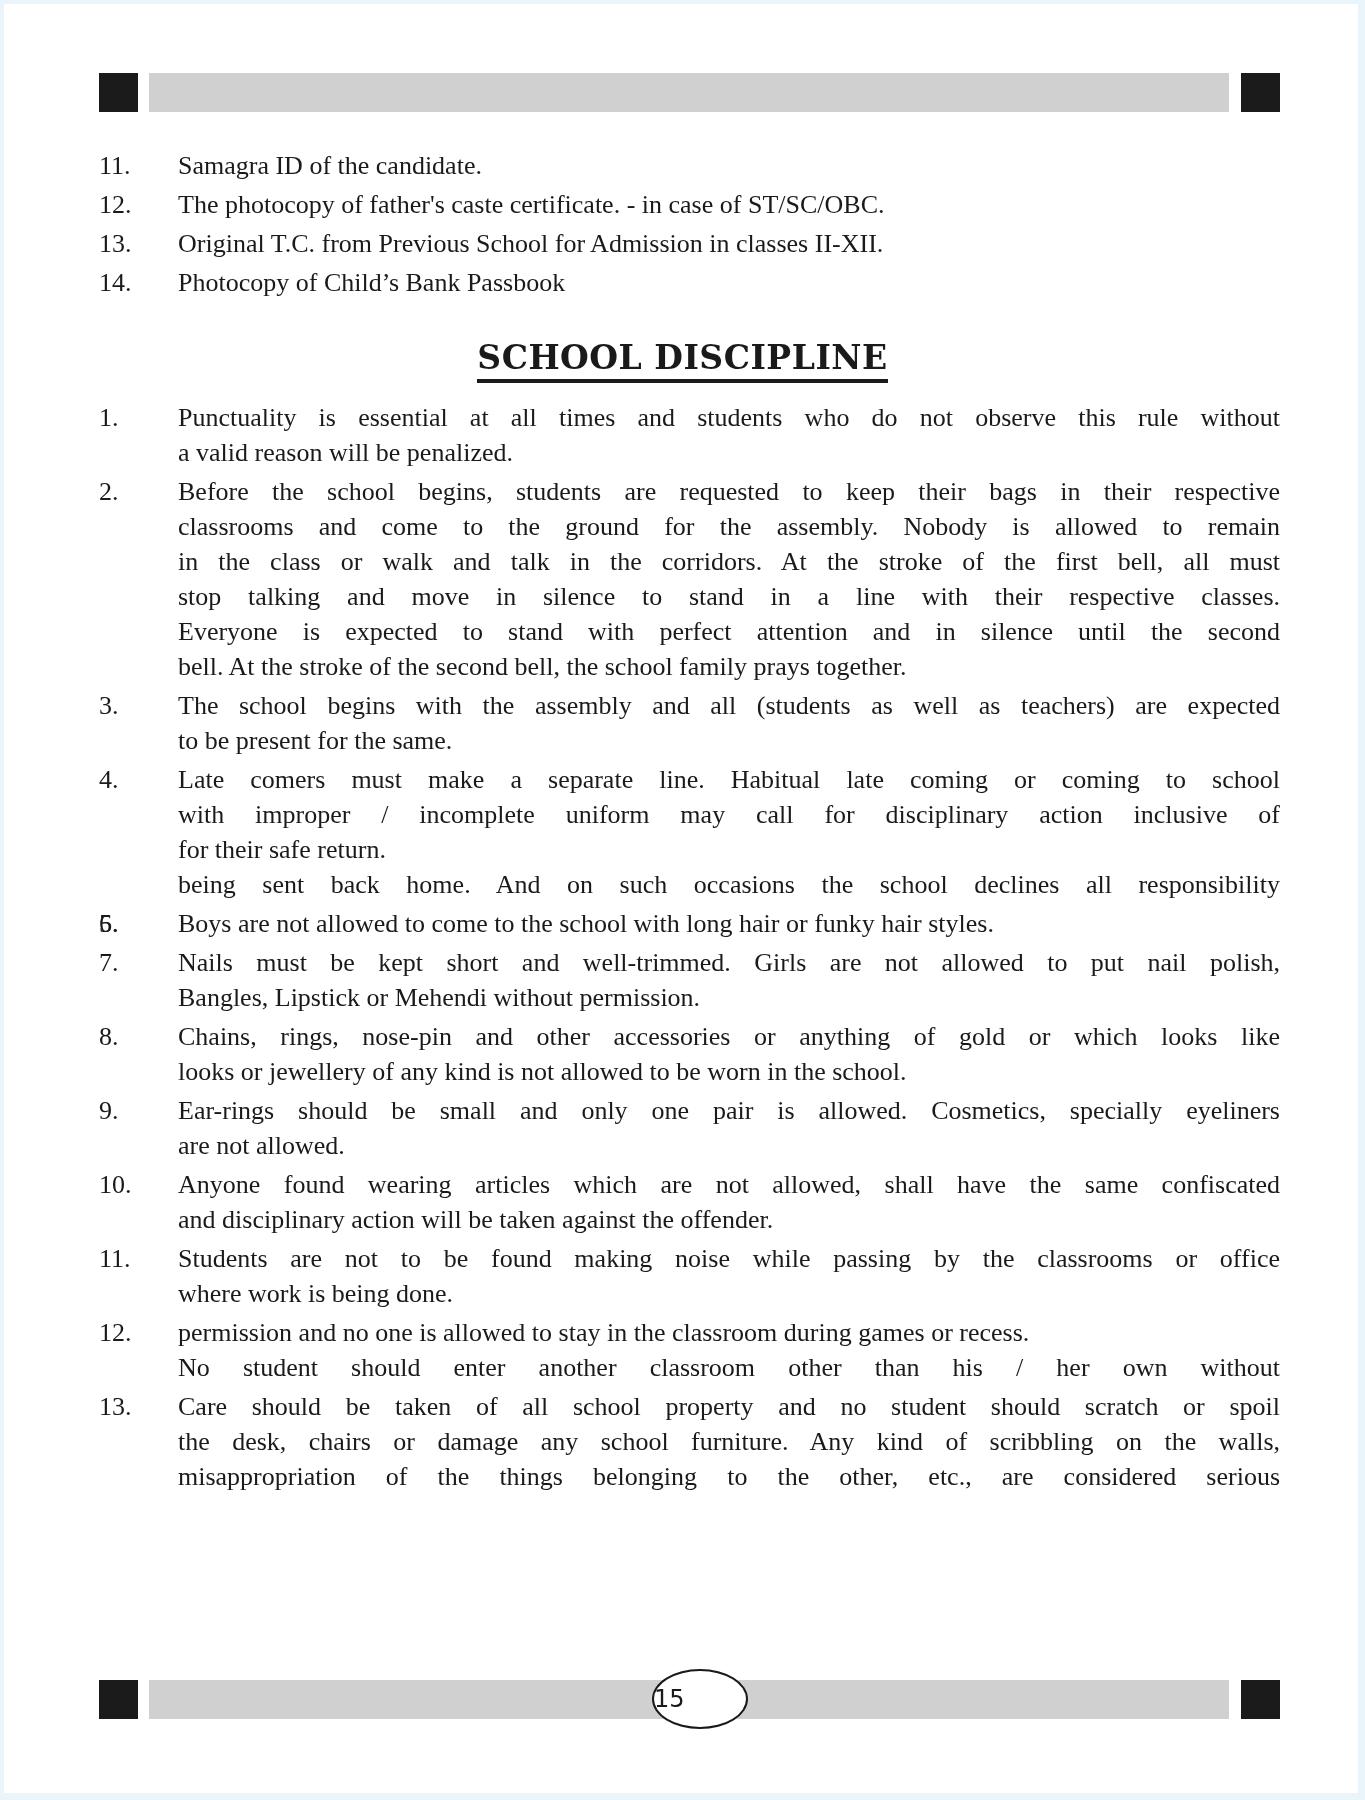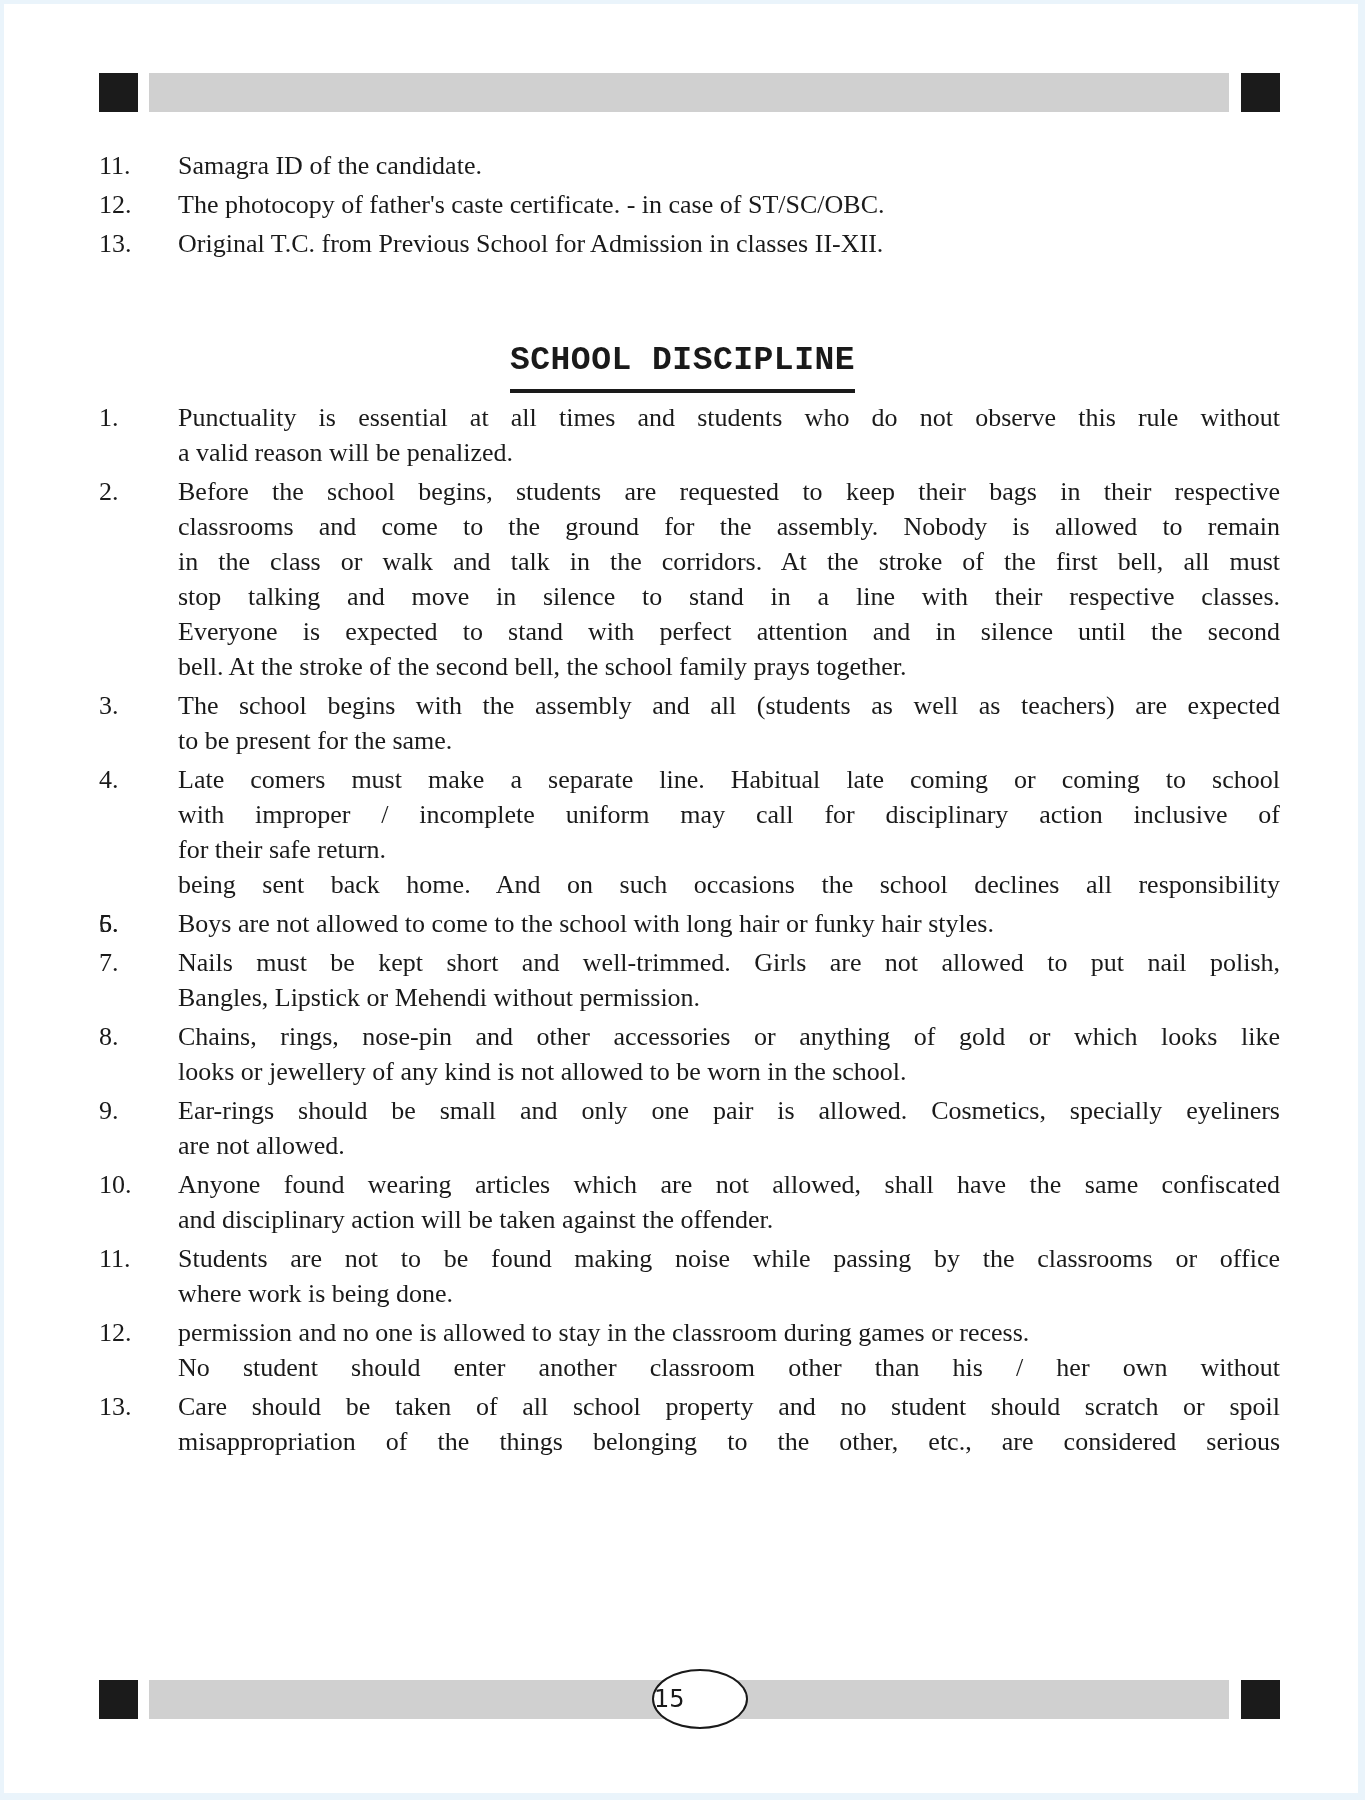--- a/index.html
+++ b/index.html
@@ -5,21 +5,21 @@
   html, body { margin:0; padding:0; }
   body { width:1365px; height:1800px; background:#eaf4fb; position:relative; overflow:hidden; font-family:"Liberation Serif", "DejaVu Serif", serif; color:#1a1a1a; }
   .page { position:absolute; left:4px; top:4px; width:1354px; height:1789px; background:#ffffff; }
   .sq { position:absolute; width:39px; height:39px; background:#1b1b1b; }
   .bar { position:absolute; height:39px; background:#d0d0d0; }
   .toplist { position:absolute; left:0; top:146px; width:1365px; }
   .tl-row { position:relative; height:39px; font-size:26px; line-height:39px; }
   .num { position:absolute; left:99px; }
   .txt { position:absolute; left:178px; white-space:nowrap; }
   .title { position:absolute; top:336px; left:0; width:1365px; text-align:center; font-family:"DejaVu Serif", serif; font-weight:bold; font-size:33px; line-height:44px; }
-  .title span { border-bottom:4px solid #1a1a1a; padding-bottom:10px; letter-spacing:0.5px;font-family:Liberation Mono, monospace; }
+  .title span { border-bottom:4px solid #1a1a1a; padding-bottom:2px; letter-spacing:0.5px; }
   .rules { position:absolute; left:0; top:400px; width:1365px; }
   .rule { position:relative; margin-bottom:4px; font-size:26px; line-height:35px; }
   .rule .num { top:0; }
   .rule .lines { margin-left:178px; width:1102px; }
   .line { display:block; height:35px; white-space:nowrap; text-align:justify; text-align-last:justify; }
   .line.last { text-align-last:left; }
   .oval { position:absolute; left:652px; top:1669px; width:92px; height:56px; border:2.5px solid #1a1a1a; border-radius:50%; background:#fff; text-align:left; line-height:56px; font-family:"DejaVu Sans", sans-serif; font-size:24px; }
 </style>
 </head>
 <body>
@@ -35,20 +35,24 @@
       <span class="num">11.</span>
       <span class="txt">Samagra ID of the candidate.</span>
     </div>
     <div class="tl-row">
       <span class="num">12.</span>
       <span class="txt">The photocopy of father's caste certificate. - in case of ST/SC/OBC.</span>
     </div>
     <div class="tl-row">
       <span class="num">13.</span>
       <span class="txt">Original T.C. from Previous School for Admission in classes II-XII.</span>
+    </div>
+    <div class="tl-row">
+      <span class="num">14.</span>
+      <span class="txt">Photocopy of Child’s Bank Passbook</span>
     </div>
   </div>
 
 <div class="title"><span>SCHOOL  DISCIPLINE</span></div>
 
 <div class="rules" id="rules">
     <div class="rule">
       <span class="num">1.</span>
       <div class="lines">
         <span class="line">Punctuality is essential at all times and students who do not observe this rule without</span>
@@ -130,20 +134,21 @@
       <span class="num">12.</span>
       <div class="lines">
         <span class="line last">permission and no one is allowed to stay in  the classroom during games or recess.</span>
         <span class="line">No student should enter another classroom other than his / her own without</span>
       </div>
     </div>
     <div class="rule">
       <span class="num">13.</span>
       <div class="lines">
         <span class="line">Care should be taken of all school property and no student should scratch or spoil</span>
+        <span class="line">the desk, chairs or damage any school furniture. Any kind of scribbling on the walls,</span>
         <span class="line">misappropriation of the things  belonging to the other, etc., are considered serious</span>
       </div>
     </div>
   </div>
 
 <div class="sq" style="left:99px;top:1680px;"></div>
 <div class="bar" style="left:149px;top:1680px;width:1080px;"></div>
 <div class="sq" style="left:1241px;top:1680px;"></div>
 <div class="oval">15</div>
 

